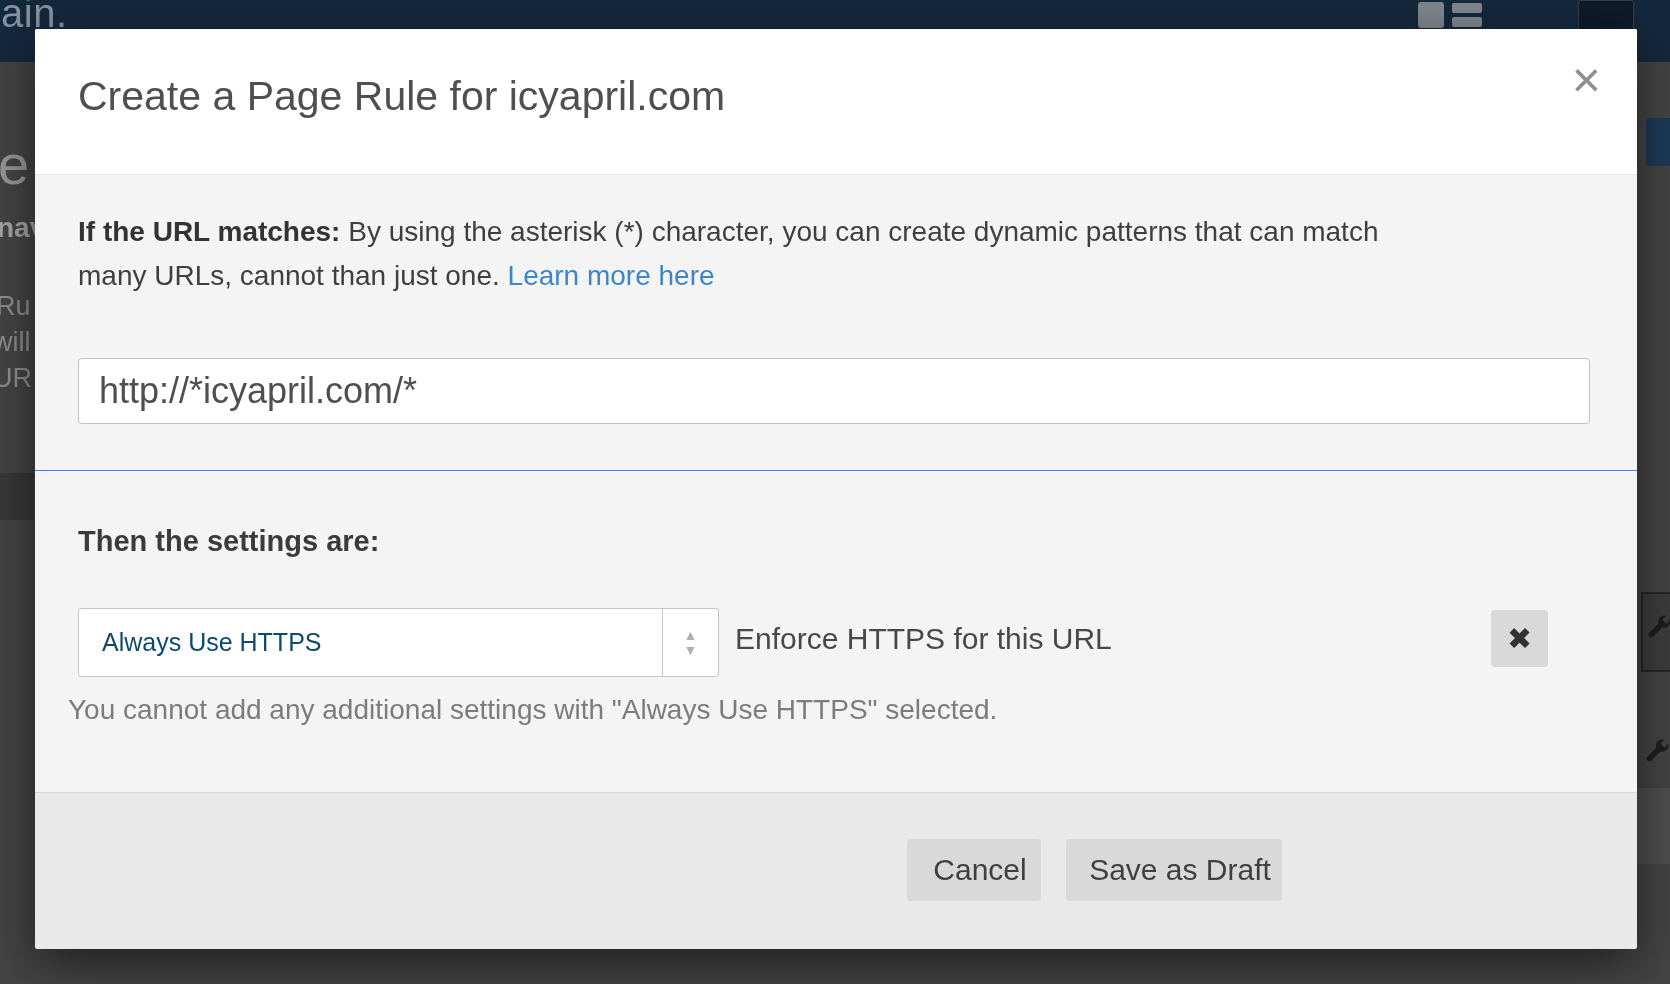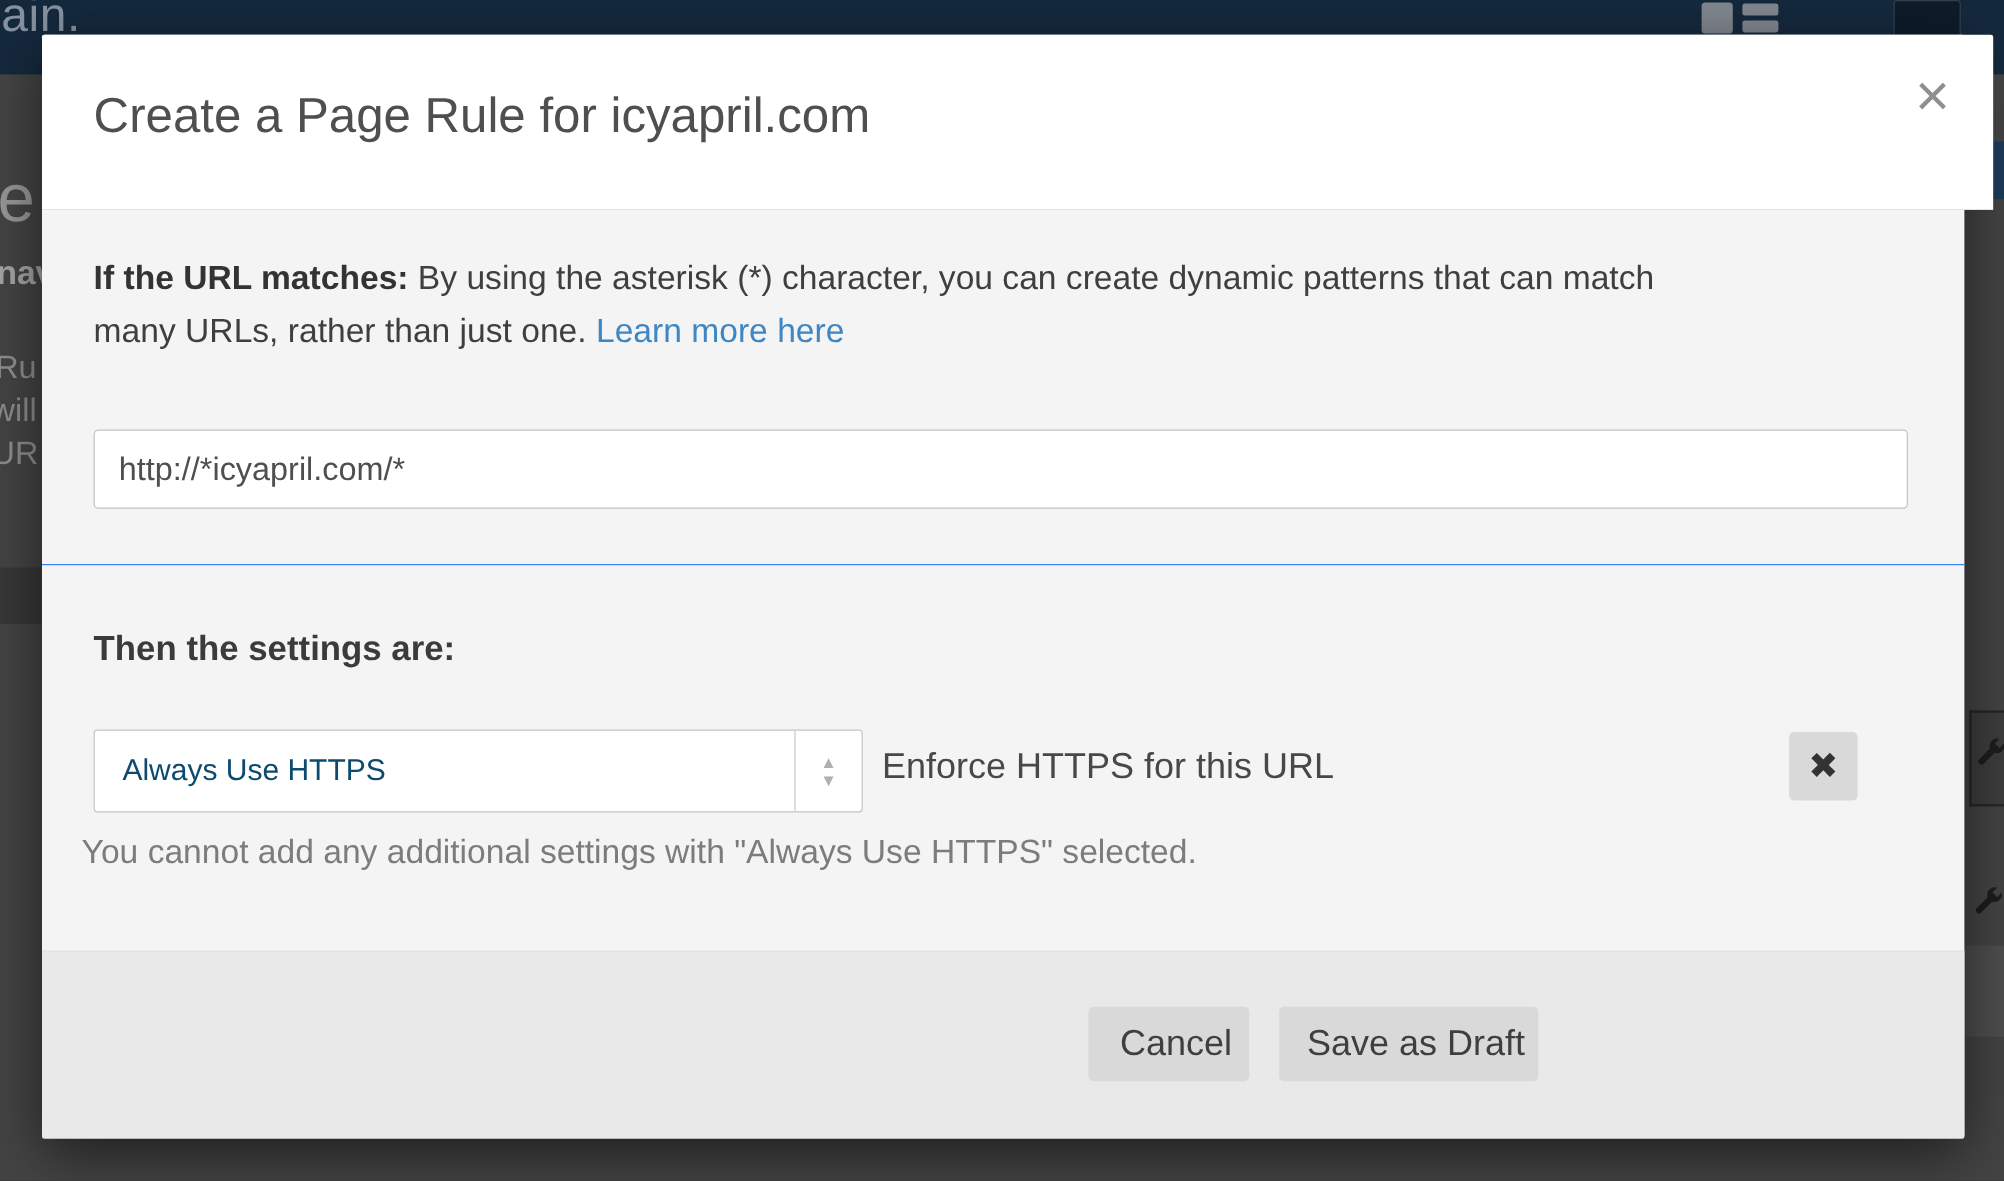--- a/index.html
+++ b/index.html
@@ -27,30 +27,30 @@
                 border:2px solid #272727;border-right:none;}
   .bg-band{left:1637px;top:788px;width:33px;height:76px;background:#4e4e4e;}
   .wrench1{left:1643px;top:613px;}
   .wrench2{left:1641px;top:737px;}
   .wrench svg{display:block;}
 
   
   .modal{left:35px;top:29px;width:1602px;height:919px;background:#f4f4f4;
          border-radius:2px;box-shadow:0 14px 48px rgba(0,0,0,.55);}
   .m-header{left:0;top:0;width:1602px;height:145px;background:#ffffff;
-            border-bottom:1px solid #e4e4e4;border-radius:2px 2px 0 0;padding-left:24px;}
+            border-bottom:1px solid #e4e4e4;border-radius:2px 2px 0 0;}
   .m-title{left:43px;top:44px;font-size:41px;font-weight:300;color:#4f4f4f;}
   .m-close{right:36px;top:26px;font-size:50px;font-weight:300;color:#8f8f8f;cursor:pointer;line-height:1;}
 
   .sec-url{left:0;top:145px;width:1602px;height:296px;border-bottom:1px solid #3b82f6;}
   .para{left:43px;top:36px;width:1430px;font-size:28px;line-height:44px;color:#3f3f3f;}
   .para b{color:#333333;}
   .para a{color:var(--link,#3e86c4);text-decoration:none;cursor:pointer;}
   .url-input{left:43px;top:184px;width:1470px;height:64px;background:#ffffff;
-             border:1px solid #c2c2c2;border-radius:4px;font-size:27px;color:#4f4f4f;
+             border:1px solid #c2c2c2;border-radius:4px;font-size:36px;color:#4f4f4f;
              padding:0 20px;font-family:inherit;outline:none;}
 
   .sec-settings{left:0;top:441px;width:1602px;height:322px;}
   .s-heading{left:43px;top:55px;font-size:29px;font-weight:bold;color:#3b3b3b;}
   .sel{left:43px;top:138px;width:639px;height:67px;background:#ffffff;
        border:1px solid #c5c5c5;border-radius:3px;cursor:pointer;}
   .sel-label{left:23px;top:0;height:67px;line-height:67px;font-size:25px;color:#0c4a6e;}
   .sel-arrows{right:0;top:0;width:55px;height:67px;border-left:1px solid #c8c8c8;
               display:flex;flex-direction:column;align-items:center;justify-content:center;gap:2px;}
   .sel-arrows span{font-size:14px;color:#b0b0b0;line-height:13px;}
@@ -107,21 +107,21 @@
 
     <div class="abs m-header">
       <span class="abs m-title">Create a Page Rule for icyapril.com</span>
       <span class="abs m-close">×</span>
     </div>
 
     <div class="abs sec-url">
       <div class="abs para">
         <b>If the URL matches:</b>
         <span>By using the asterisk (*) character, you can create dynamic patterns that can match</span><br>
-        <span>many URLs, rather than just one.</span>
+        <span>many URLs, cannot than just one.</span>
         <a>Learn more here</a>
       </div>
       <input class="abs url-input" type="text" value="http://*icyapril.com/*" style="">
     </div>
 
     <div class="abs sec-settings">
       <span class="abs s-heading">Then the settings are:</span>
 
       <div class="abs sel">
         <span class="abs sel-label">Always Use HTTPS</span>

